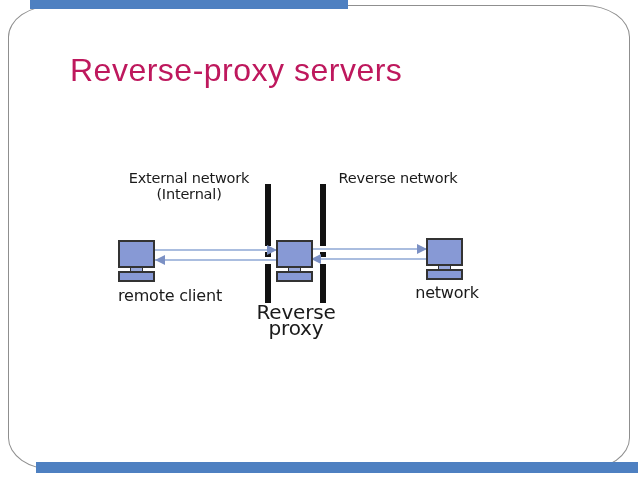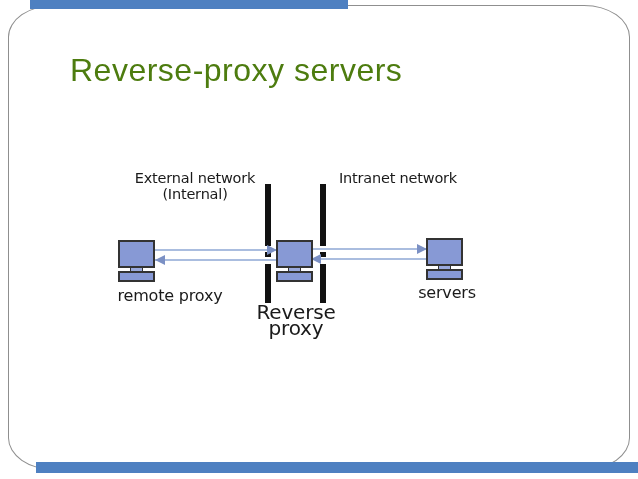--- a/index.html
+++ b/index.html
@@ -15,21 +15,21 @@
     position:absolute;left:8px;top:5px;width:620px;height:463px;
     border:1.5px solid #8f8f8f;border-radius:46px/32px;
     background:transparent;z-index:1;
   }
   .accent-bar{position:absolute;background:#4e80c1;z-index:3;}
   .accent-bar.top{left:30px;top:0;width:318px;height:9px;}
   .accent-bar.bottom{left:36px;top:462px;width:602px;height:11px;}
   
   .title{
     position:absolute;left:70px;top:52px;
-    font-size:32px;letter-spacing:.5px;color:#4d7c0f;z-index:2;
+    font-size:32px;letter-spacing:.5px;color:#be185d;z-index:2;
     white-space:nowrap;
   }
   
   .dlabel{
     position:absolute;color:#1a1a1a;z-index:4;
     font-family:"DejaVu Sans", sans-serif;
     font-size:14.5px;line-height:16px;text-align:center;
     letter-spacing:-0.2px;
   }
   .dlabel span{display:block;}
@@ -50,26 +50,26 @@
 <body>
 
 <div id="canvas">
 
   <div class="slide-border"></div>
   <div class="accent-bar top"></div>
   <div class="accent-bar bottom"></div>
 
   <div class="title">Reverse-proxy servers</div>
 
-  <div class="dlabel" style="left:110px;top:170px;width:170px;">
+  <div class="dlabel" style="left:104px;top:170px;width:170px;">
     <span>External network</span>
     <span>(Internal)</span>
   </div>
   <div class="dlabel" style="left:322px;top:170px;width:152px;">
-    <span>Intranet network</span>
+    <span>Reverse network</span>
   </div>
 
   <div class="fw" style="left:265px;top:184px;height:62px;"></div>
   <div class="fw" style="left:265px;top:252px;height:5px;"></div>
   <div class="fw" style="left:265px;top:264px;height:39px;"></div>
 
   <div class="fw" style="left:320px;top:184px;height:62px;"></div>
   <div class="fw" style="left:320px;top:252px;height:5px;"></div>
   <div class="fw" style="left:320px;top:264px;height:39px;"></div>
 
@@ -92,19 +92,19 @@
     <div class="monitor"></div>
     <div class="neck"></div>
     <div class="cbase"></div>
   </div>
   <div class="computer" style="left:426px;top:238px;">
     <div class="monitor"></div>
     <div class="neck"></div>
     <div class="cbase"></div>
   </div>
 
-  <div class="dlabel" style="left:105px;top:288px;width:130px;font-size:16px;">remote proxy</div>
+  <div class="dlabel" style="left:105px;top:288px;width:130px;font-size:16px;">remote client</div>
   <div class="dlabel" style="left:235px;top:304px;width:122px;font-size:20px;">Reverse proxy</div>
   <div class="dlabel" style="left:405px;top:284px;width:84px;font-size:16px;line-height:17px;">
-    <span>servers</span>
+    <span>network</span>
   </div>
 
 </div>
 
 </body></html>

